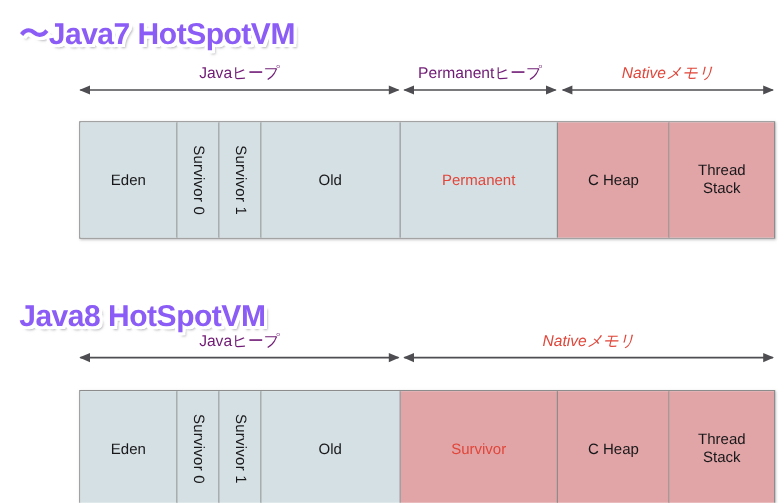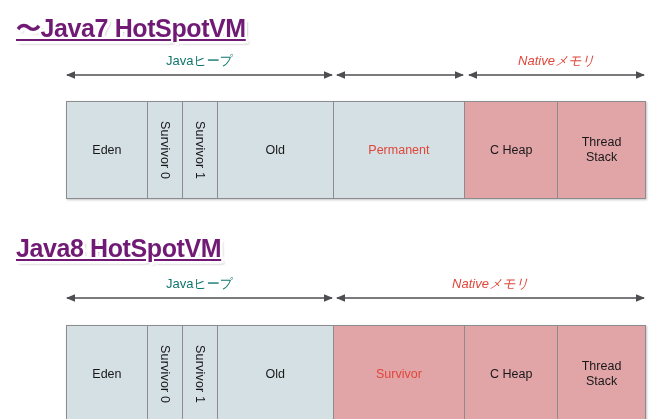--- a/index.html
+++ b/index.html
@@ -22,32 +22,31 @@
     width: 649px;
   }
 
   
   .vm-title {
     position: absolute;
     left: 16px;
     font-size: 25px;
     font-weight: bold;
     letter-spacing: -0.4px;
-    color: #701a75;
+    color: #8b5cf6;
     white-space: nowrap;
     -webkit-text-stroke: 0px;
     text-shadow:
       -2.5px -2.5px 0 #ffffff,  2.5px -2.5px 0 #ffffff,
       -2.5px  2.5px 0 #ffffff,  2.5px  2.5px 0 #ffffff,
       -2.5px  0px  0 #ffffff,   2.5px  0px  0 #ffffff,
        0px   -2.5px 0 #ffffff,  0px    2.5px 0 #ffffff,
       -1.8px -1.8px 0 #ffffff,  1.8px -1.8px 0 #ffffff,
       -1.8px  1.8px 0 #ffffff,  1.8px  1.8px 0 #ffffff,
        3px 3px 2px rgba(120,120,130,0.55);
-    text-decoration: underline;
   }
 
   
   .arrow-band {
     position: absolute;
     left: 0;
     width: 649px;
     height: 34px;
   }
   .arrow-group {
@@ -56,21 +55,21 @@
     height: 34px;
   }
   .arrow-label {
     position: absolute;
     top: -2px;
     left: 0;
     width: 100%;
     text-align: center;
     font-size: 13px;
     line-height: 16px;
-    color: #0f766e;
+    color: #701a75;
     white-space: nowrap;
   }
   .arrow-label.red { color: #e0463a; font-style: italic; }
   .arrow-line {
     position: absolute;
     bottom: 8px;
     left: 0;
     width: 100%;
     height: 12px;
   }
@@ -116,20 +115,21 @@
   <div class="arrow-band" style="top:55px;">
       <div class="arrow-group" style="left: 66px; width: 267px;">
         <div class="arrow-label">Javaヒープ</div>
         <svg class="arrow-line" viewBox="0 0 267 12" width="267" height="12">
           <line x1="1" y1="6" x2="266" y2="6" stroke="#4e4e52" stroke-width="1.3"></line>
           <polygon points="0,6 9,2.2 9,9.8" fill="#4e4e52"></polygon>
           <polygon points="267,6 258,2.2 258,9.8" fill="#4e4e52"></polygon>
         </svg>
       </div>
       <div class="arrow-group" style="left: 336px; width: 128px;">
+        <div class="arrow-label">Permanentヒープ</div>
         <svg class="arrow-line" viewBox="0 0 128 12" width="128" height="12">
           <line x1="1" y1="6" x2="127" y2="6" stroke="#4e4e52" stroke-width="1.3"></line>
           <polygon points="0,6 9,2.2 9,9.8" fill="#4e4e52"></polygon>
           <polygon points="128,6 119,2.2 119,9.8" fill="#4e4e52"></polygon>
         </svg>
       </div>
       <div class="arrow-group" style="left: 468px; width: 177px;">
         <div class="arrow-label red">Nativeメモリ</div>
         <svg class="arrow-line" viewBox="0 0 177 12" width="177" height="12">
           <line x1="1" y1="6" x2="176" y2="6" stroke="#4e4e52" stroke-width="1.3"></line>
@@ -158,21 +158,21 @@
         <span class="label">C Heap</span>
       </div>
       <div class="seg native" style="width: 15.0259%; border-right: none;">
         <span class="label two-line">Thread
 Stack</span>
       </div>
     </div>
 </div>
 
 <div class="diagram" style="top:228px;height:191px;">
-  <div class="vm-title" style="top:6px;text-align:center;">Java8 HotSpotVM</div>
+  <div class="vm-title" style="top:22px;text-align:center;">Java8 HotSpotVM</div>
   <div class="arrow-band" style="top:50px;">
       <div class="arrow-group" style="left: 66px; width: 267px;">
         <div class="arrow-label">Javaヒープ</div>
         <svg class="arrow-line" viewBox="0 0 267 12" width="267" height="12">
           <line x1="1" y1="6" x2="266" y2="6" stroke="#4e4e52" stroke-width="1.3"></line>
           <polygon points="0,6 9,2.2 9,9.8" fill="#4e4e52"></polygon>
           <polygon points="267,6 258,2.2 258,9.8" fill="#4e4e52"></polygon>
         </svg>
       </div>
       <div class="arrow-group" style="left: 336px; width: 309px;">

